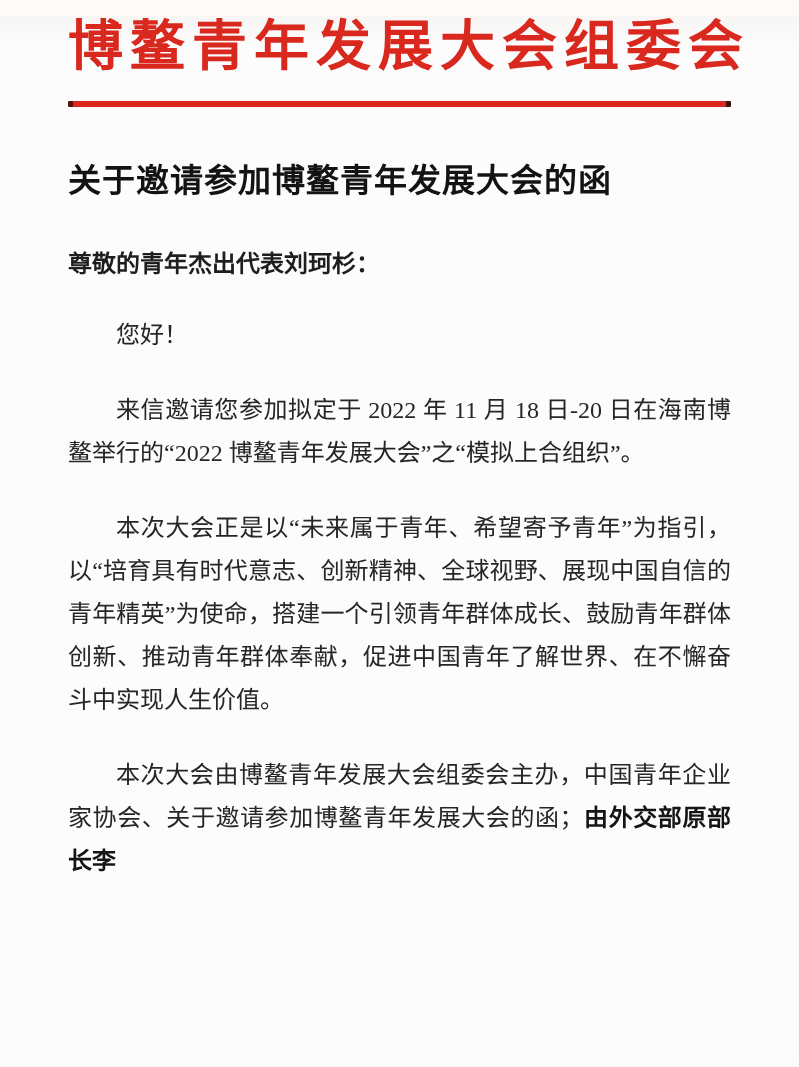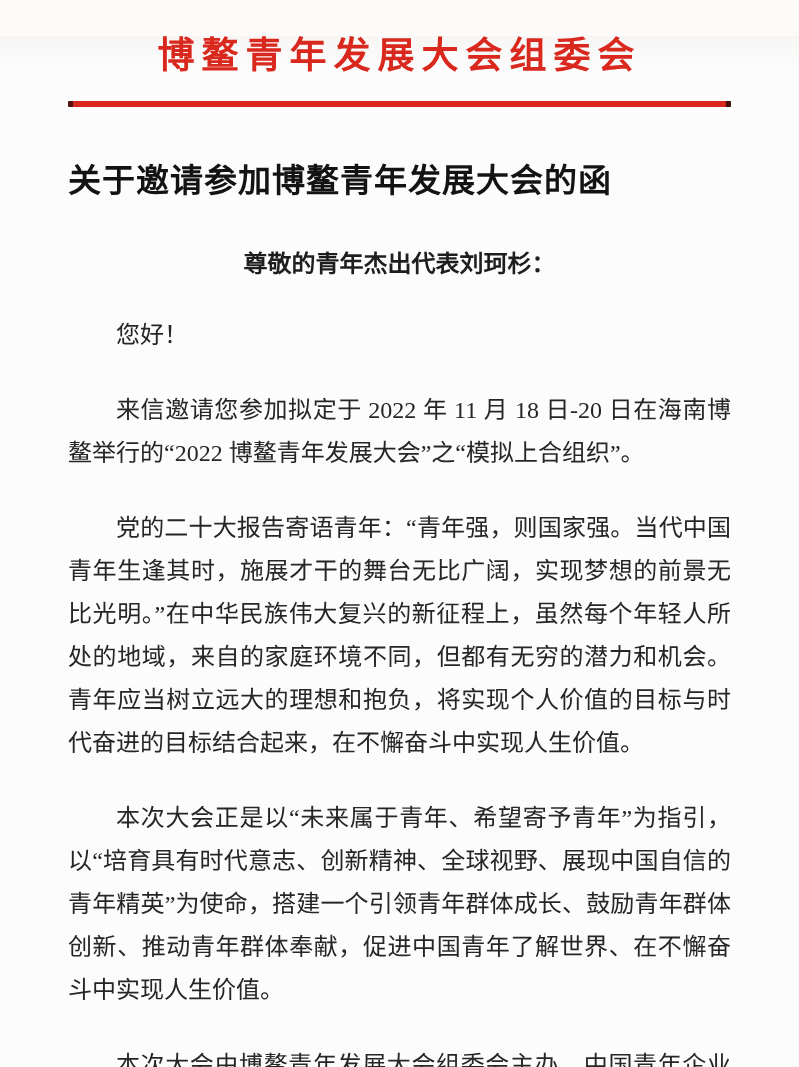--- a/index.html
+++ b/index.html
@@ -13,24 +13,24 @@
   .page {
     box-sizing: border-box;
     width: 799px;
     height: 1067px;
     padding: 0 68px;
     background: linear-gradient(180deg, #f7f6f5 0%, #fdfcfc 3%, #fdfcfc 97%, #faf9f8 100%);
     color: #2a2a2a;
   }
   
   .org-title {
-    margin: 36px 0 0 0;
+    margin: 16px 0 0 0;
     font-family: "Liberation Sans", sans-serif;
     font-weight: bold;
-    font-size: 37px;
+    font-size: 55px;
     line-height: 1.1;
     letter-spacing: 7px;
     text-align: center;
     color: var(--accent, #d9281e);
     white-space: nowrap;
   }
   .red-divider {
     margin-top: 24px;
     height: 6px;
     border-radius: 1px;
@@ -55,21 +55,20 @@
   .letter-body {
     font-family: "Liberation Serif", serif;
     font-size: 24px;
     color: #262626;
   }
   .salutation {
     margin: 46px 0 0 0;
     font-weight: bold;
     line-height: 36px;
     color: #1e1e1e;
-    text-align: center;
   }
   .para {
     margin: 11px 0 0 0;
     line-height: 43px;
     text-align: justify;
     text-justify: inter-ideograph;
   }
   .indent { text-indent: 2em; margin-top: 32px; }
   .bold-run { font-weight: bold; color: #151515; }
 </style>
@@ -86,20 +85,19 @@
   <main class="letter-body">
 
     <h2 class="letter-title">关于邀请参加博鳌青年发展大会的函</h2>
 
     <p class="salutation">尊敬的青年杰出代表刘珂杉：</p>
 
     <p class="para indent">您好！</p>
 
     <p class="para indent">来信邀请您参加拟定于 2022 年 11 月 18 日-20 日在海南博鳌举行的“2022 博鳌青年发展大会”之“模拟上合组织”。</p>
 
-    <p class="para indent">党的二十大报告寄语青年：“青年强，则国家强。当代中国青年生逢其时，施展才干的舞台无比广阔，实现梦想的前景无比光明。”在中华民族伟大复兴的新征程上，虽然每个年轻人所处的地域，来自的家庭环境不同，但都有无穷的潜力和机会。青年应当树立远大的理想和抱负，将实现个人价值的目标与时代奋进的目标结合起来，在不懈奋斗中实现人生价值。</p>
 
     <p class="para indent">本次大会正是以“未来属于青年、希望寄予青年”为指引，以“培育具有时代意志、创新精神、全球视野、展现中国自信的青年精英”为使命，搭建一个引领青年群体成长、鼓励青年群体创新、推动青年群体奉献，促进中国青年了解世界、在不懈奋斗中实现人生价值。</p>
 
     <p class="para indent"><span>本次大会由博鳌青年发展大会组委会主办，中国青年企业家协会、关于邀请参加博鳌青年发展大会的函；</span><span class="bold-run">由外交部原部长李</span></p>
 
   </main>
 </div>
 
 </body></html>

